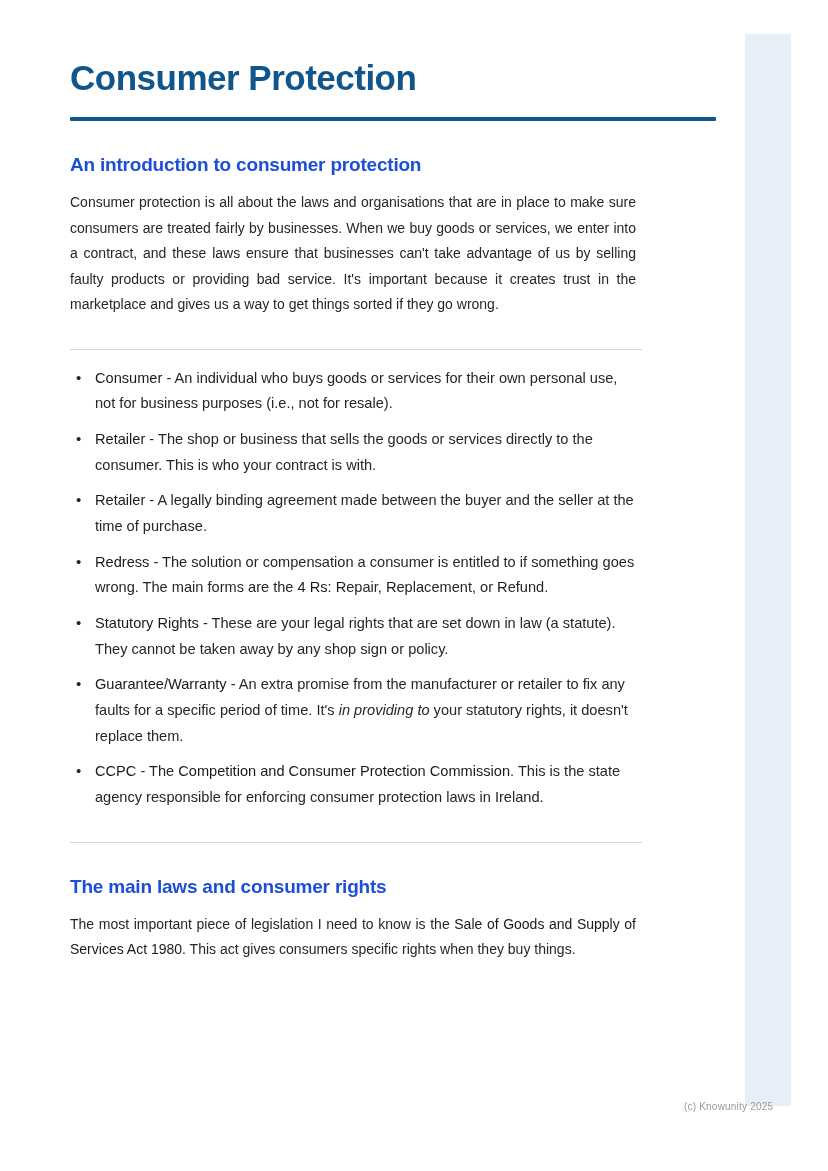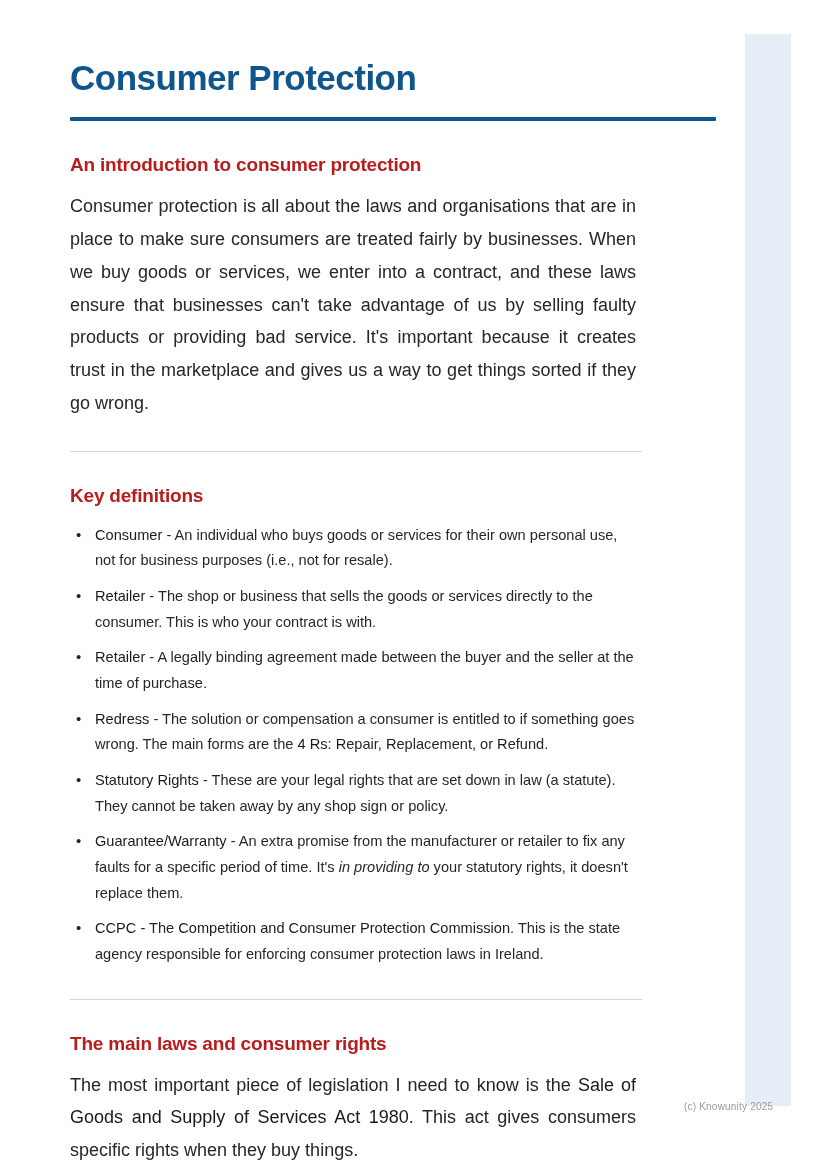--- a/index.html
+++ b/index.html
@@ -47,26 +47,26 @@
   .title-rule {
     margin-top: 19px;
     width: 646px;
     height: 4px;
     background: #10558c;
     border-radius: 1px;
   }
   h2.section-heading {
     font-size: 19px;
     font-weight: bold;
-    color: #b91c1c;
+    color: #1d4ed8;
     margin: 33px 0 0 0;
     letter-spacing: -0.2px;
   }
   p.body-text {
-    font-size: 18px;
+    font-size: 14px;
     line-height: 1.82;
     color: #262626;
     margin: 14px 0 0 0;
     text-align: justify;
     width: 566px;
   }
   .divider {
     margin-top: 31px;
     width: 572px;
     height: 1px;
@@ -115,21 +115,20 @@
   <div class="content">
 
     <h1 class="doc-title">Consumer Protection</h1>
     <div class="title-rule"></div>
 
     <h2 class="section-heading">An introduction to consumer protection</h2>
     <p class="body-text">Consumer protection is all about the laws and organisations that are in place to make sure consumers are treated fairly by businesses. When we buy goods or services, we enter into a contract, and these laws ensure that businesses can't take advantage of us by selling faulty products or providing bad service. It's important because it creates trust in the marketplace and gives us a way to get things sorted if they go wrong.</p>
 
     <div class="divider"></div>
 
-    <h2 class="section-heading">Key definitions</h2>
 
     <ul class="def-list">
       <li>
         <b>Consumer</b><span> - An individual who buys goods or services for their own personal use, not for business purposes (i.e., not for resale).</span>
       </li>
       <li>
         <b>Retailer</b><span> - The shop or business that sells the goods or services directly to the consumer. This is who your contract is with.</span>
       </li>
       <li>
         <b>Retailer</b><span> - A legally binding agreement made between the buyer and the seller at the time of purchase.</span>

